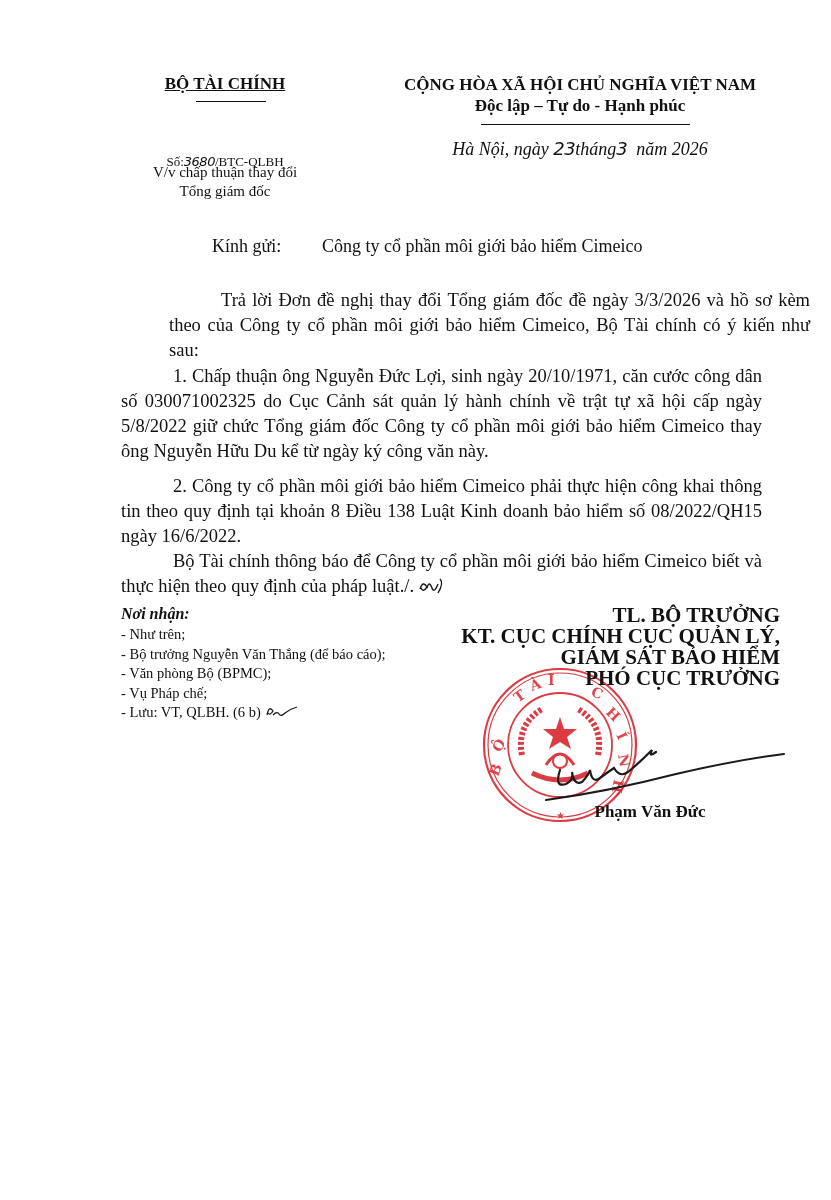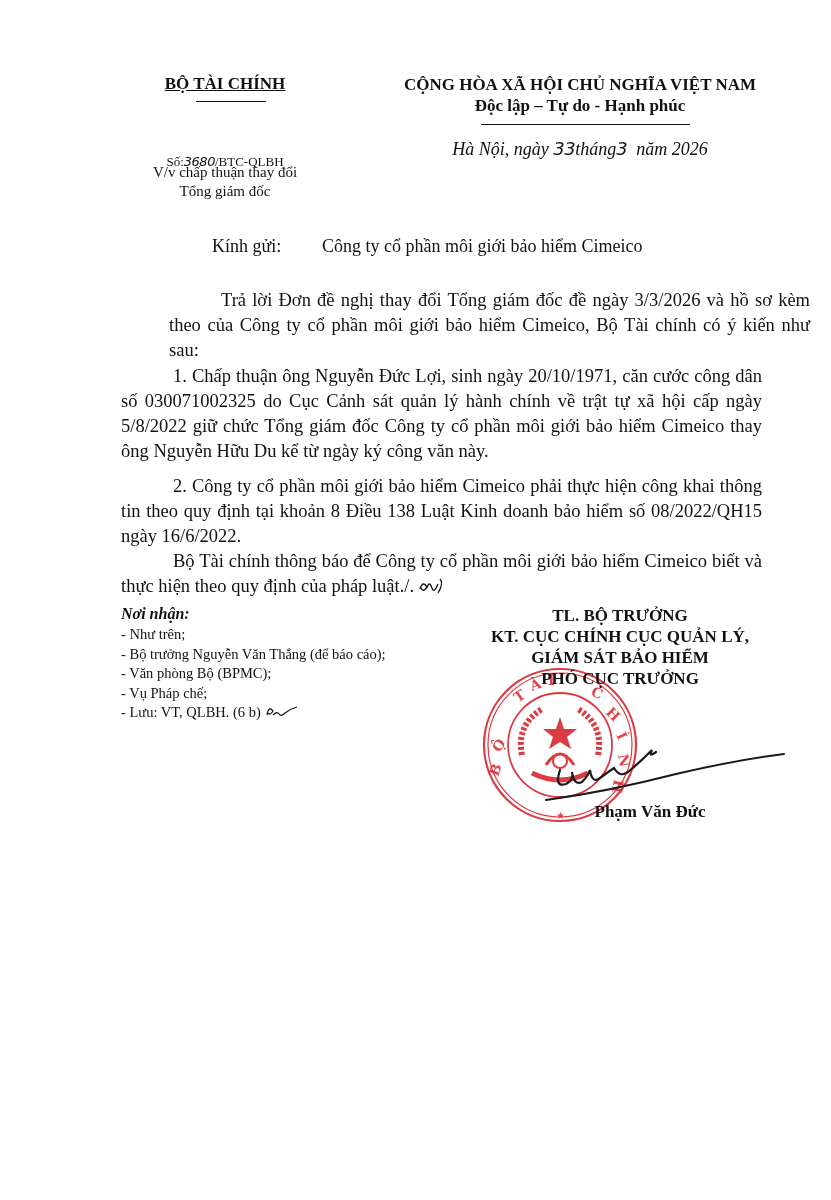--- a/index.html
+++ b/index.html
@@ -34,41 +34,41 @@
     #para-intro { top: 288px; margin-left: 48px; }
     #para-1 { top: 364px; }
     #para-2 { top: 474px; }
     #para-closing { top: 549px; }
 
     
     #cc-title { left: 121px; top: 605px; font-size: 16px; font-weight: bold; font-style: italic; }
     #cc-list { left: 121px; top: 625px; font-size: 14.5px; line-height: 19.5px; margin: 0; padding: 0; list-style: none; }
 
     
-    #sig-block { left: 460px; top: 605px; width: 320px; font-size: 17px; line-height: 21px; font-weight: bold; }
+    #sig-block { left: 460px; top: 605px; width: 320px; font-size: 21px; line-height: 21px; font-weight: bold; text-align: right; }
     #signer-name { left: 560px; top: 802px; width: 180px; font-size: 17px; font-weight: bold; }
 
     #stamp { left: 480px; top: 665px; width: 160px; height: 160px; }
     #signature { left: 540px; top: 730px; width: 250px; height: 80px; }
   </style>
 </head>
 <body>
 
 <div id="org-name" class="abs bold center">BỘ TÀI CHÍNH</div>
 <div id="org-rule" class="abs"></div>
 <div id="doc-number" class="abs center"><span>Số:</span><span class="hw">3680</span><span>/BTC-QLBH</span></div>
 <div id="doc-subject" class="abs center">
   <div>V/v chấp thuận thay đổi</div>
   <div>Tổng giám đốc</div>
 </div>
 
 <div id="country-name" class="abs bold center">CỘNG HÒA XÃ HỘI CHỦ NGHĨA VIỆT NAM</div>
 <div id="motto" class="abs bold center">Độc lập – Tự do - Hạnh phúc</div>
 <div id="motto-rule" class="abs"></div>
-<div id="place-date" class="abs center"><span>Hà Nội, ngày </span><span class="hw">33</span><span>tháng</span><span class="hw">3</span>&nbsp;&nbsp;<span>năm 2026</span></div>
+<div id="place-date" class="abs center"><span>Hà Nội, ngày </span><span class="hw">23</span><span>tháng</span><span class="hw">3</span>&nbsp;&nbsp;<span>năm 2026</span></div>
 
 <div id="recipient" class="abs"><span class="lbl">Kính gửi:</span><span>Công ty cổ phần môi giới bảo hiểm Cimeico</span></div>
 
 <div id="para-intro" class="abs para"><span class="indent"></span><span>Trả lời Đơn đề nghị thay đổi Tổng giám đốc đề ngày 3/3/2026 và hồ sơ kèm theo của Công ty cổ phần môi giới bảo hiểm Cimeico, Bộ Tài chính có ý kiến như sau:</span></div>
 <div id="para-1" class="abs para"><span class="indent"></span><span>1. Chấp thuận ông Nguyễn Đức Lợi, sinh ngày 20/10/1971, căn cước công dân số 030071002325 do Cục Cảnh sát quản lý hành chính về trật tự xã hội cấp ngày 5/8/2022 giữ chức Tổng giám đốc Công ty cổ phần môi giới bảo hiểm Cimeico thay ông Nguyễn Hữu Du kể từ ngày ký công văn này.</span></div>
 <div id="para-2" class="abs para"><span class="indent"></span><span>2. Công ty cổ phần môi giới bảo hiểm Cimeico phải thực hiện công khai thông tin theo quy định tại khoản 8 Điều 138 Luật Kinh doanh bảo hiểm số 08/2022/QH15 ngày 16/6/2022.</span></div>
 <div id="para-closing" class="abs para"><span class="indent"></span><span>Bộ Tài chính thông báo để Công ty cổ phần môi giới bảo hiểm Cimeico biết và thực hiện theo quy định của pháp luật./.</span><svg width="34" height="20" style="vertical-align:-4px;margin-left:3px">
       <path d="M3 13 q3 -9 7 -2 q-4 6 -6 1 M10 12 q2 -8 5 0 q2 6 6 -4 M23 3 q4 4 -2 14" fill="none" stroke="#1a1a1a" stroke-width="1.4"></path>
     </svg></div>
 

